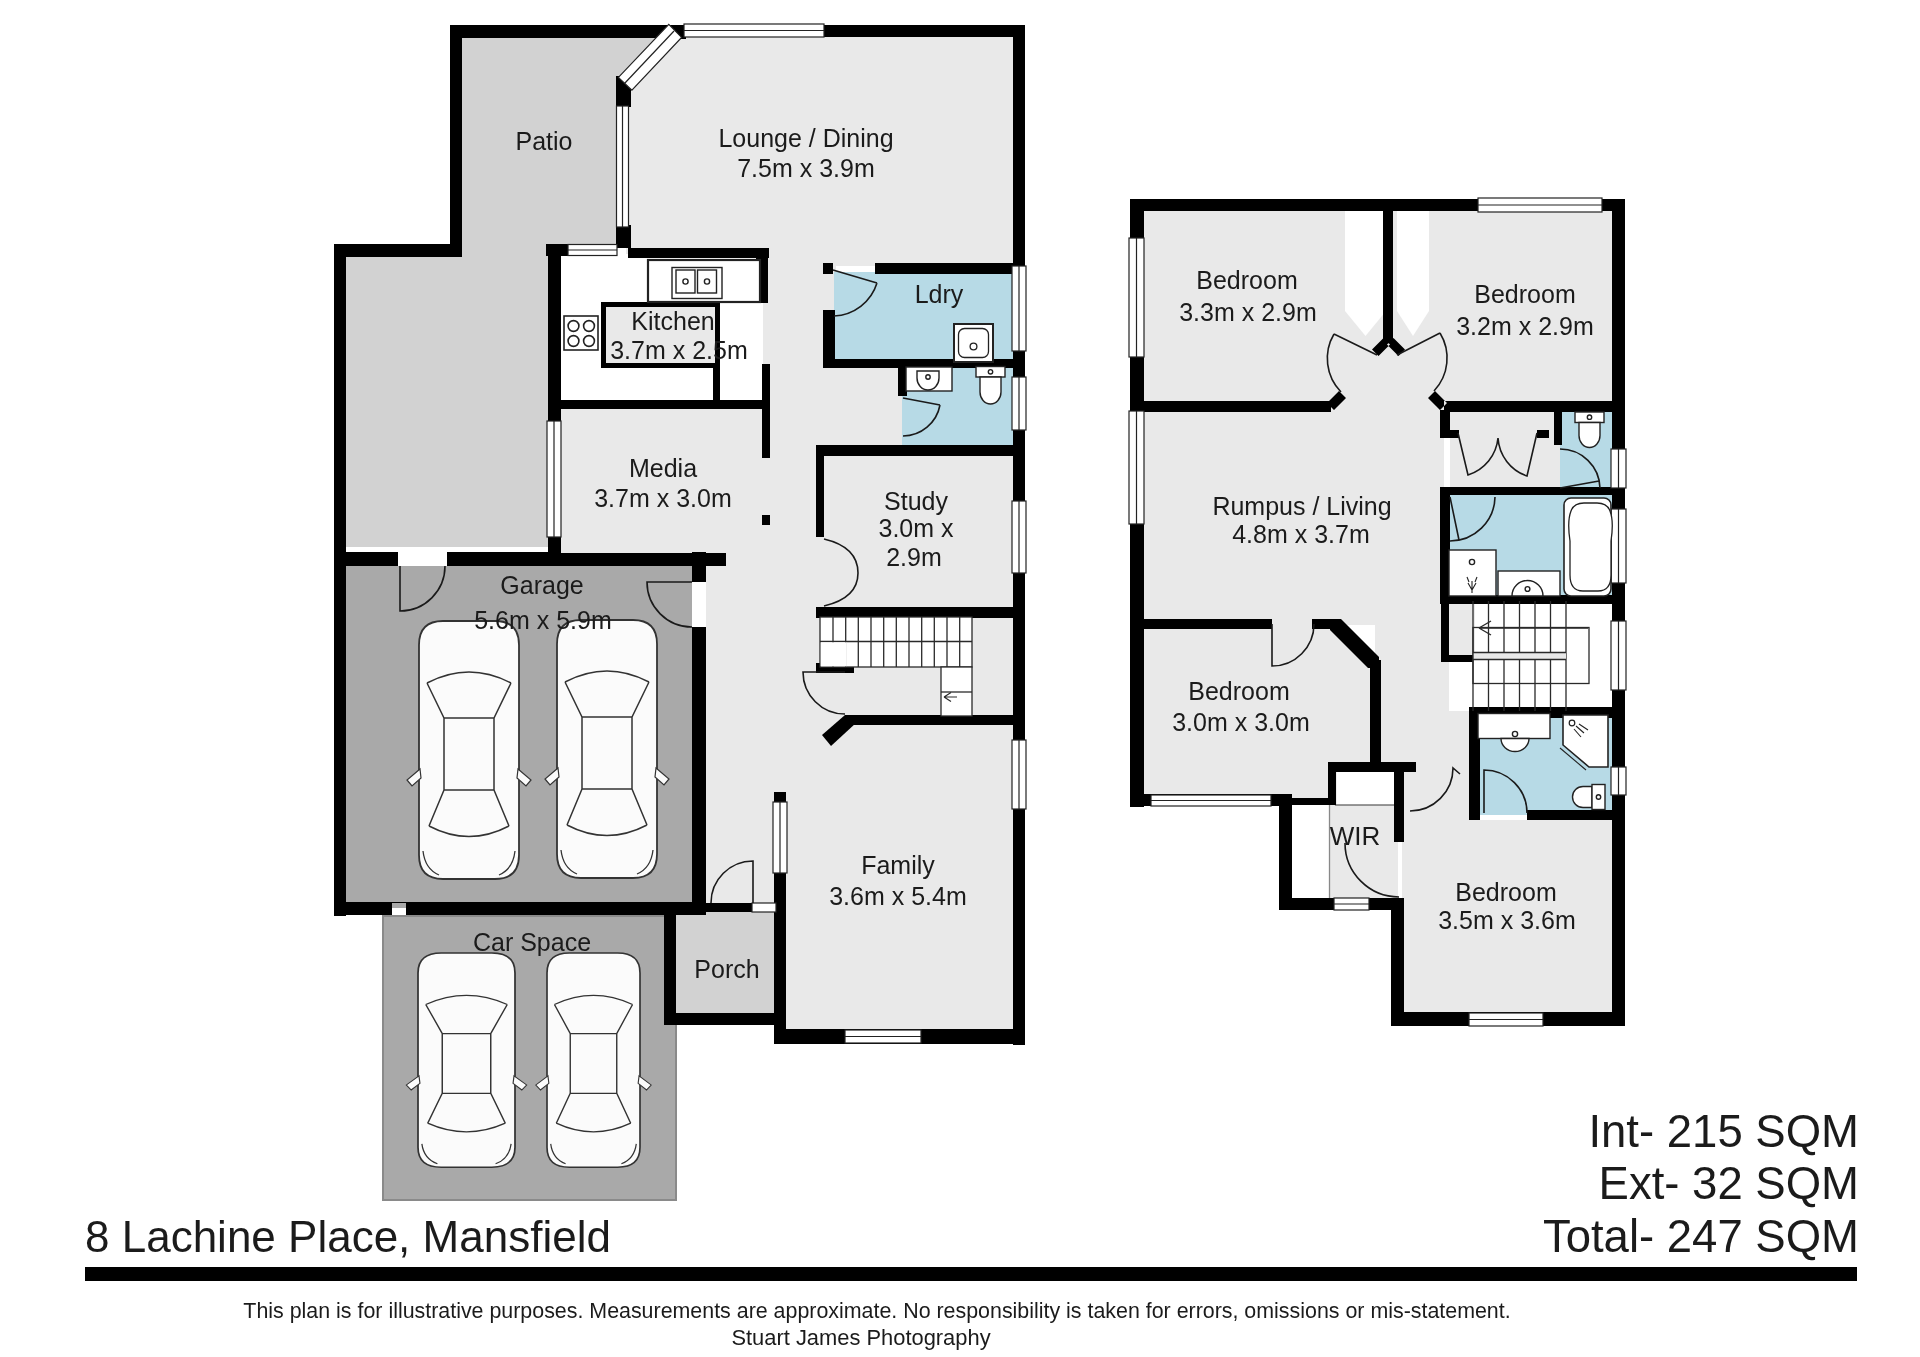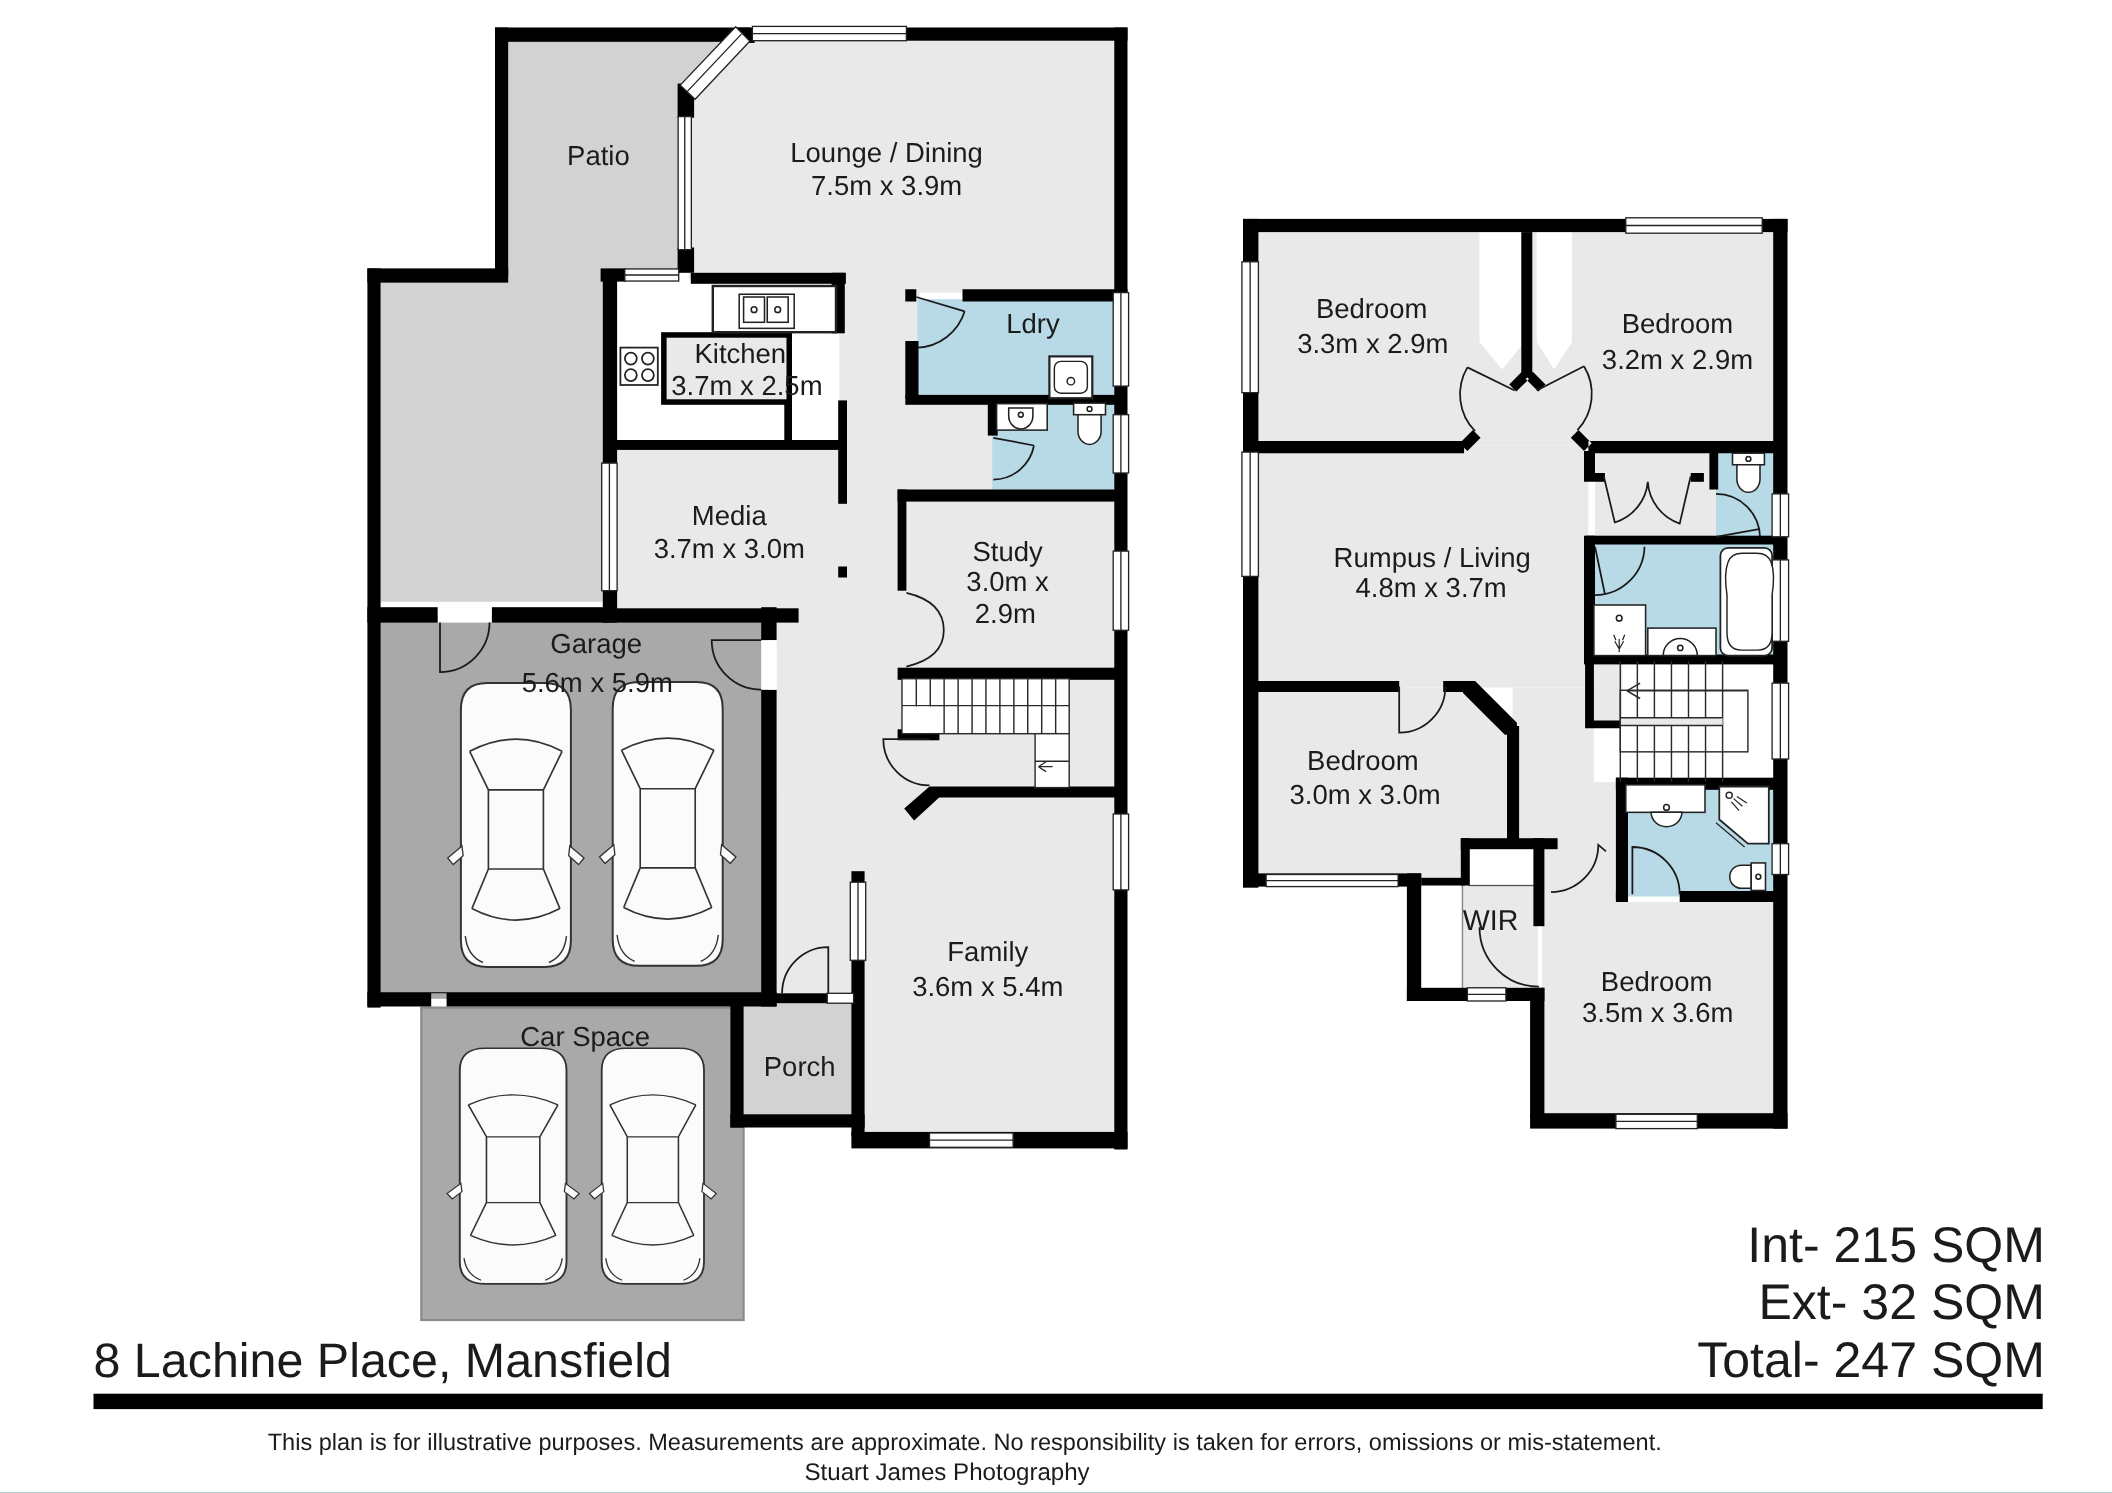--- a/index.html
+++ b/index.html
@@ -1,16 +1,16 @@
 <!DOCTYPE html>
 <html><head>
 <meta charset="utf-8">
 <style>
   html,body{margin:0;padding:0;background:#ffffff;}
-  .wrap{width:1920px;height:1357px;position:relative;background:#0f766e;overflow:hidden;}
+  .wrap{width:1920px;height:1357px;position:relative;background:#c4b5fd;overflow:hidden;}
   svg{display:block;}
   text{font-family:"Liberation Sans", sans-serif;fill:#1b1b1b;}
   .rm{font-size:25px;}
   .big{font-size:45.5px;}
   .addr{font-size:44px;}
 </style>
 </head>
 <body>
 <div class="wrap">
 <svg width="1920" height="1357" viewBox="0 0 1920 1357" xmlns="http://www.w3.org/2000/svg">

